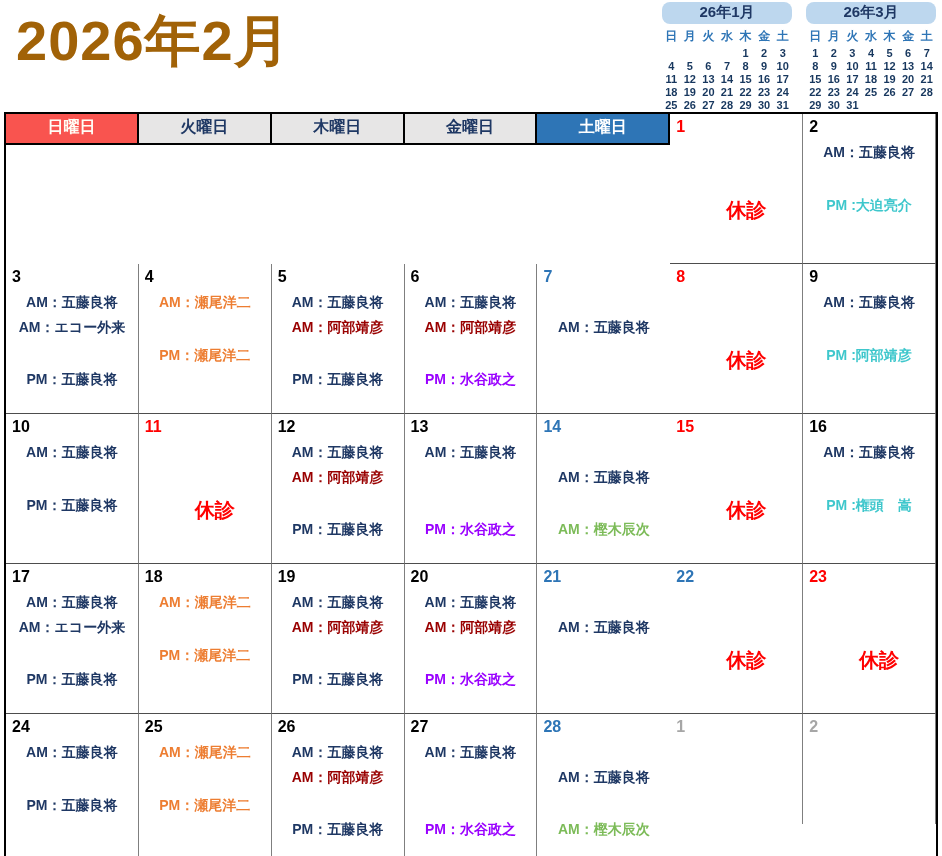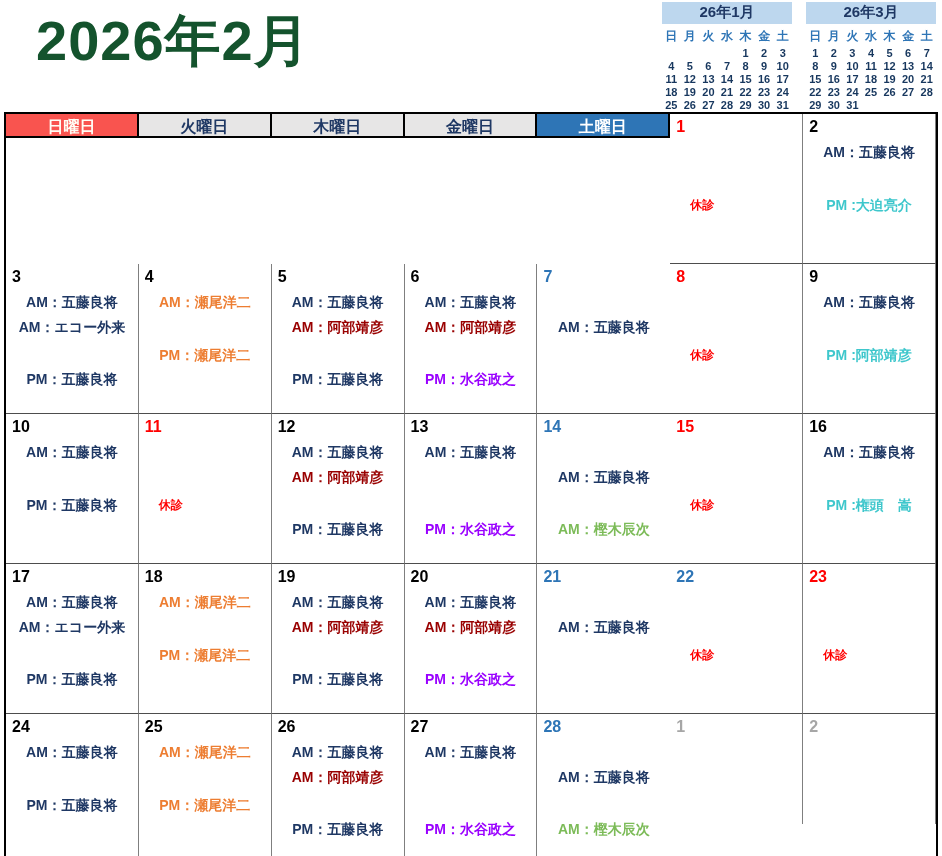--- a/index.html
+++ b/index.html
@@ -3,49 +3,49 @@
 <meta charset="utf-8">
 <style>
   * { margin:0; padding:0; box-sizing:border-box; }
   html,body { background:#fff; }
   body { width:942px; height:856px; position:relative; overflow:hidden;
          font-family:"Liberation Sans","DejaVu Sans",sans-serif; }
 
   .page { position:absolute; inset:0; }
 
   h1.title { position:absolute; left:16px; top:4px; font-size:56px; font-weight:bold;
-             color:#14532d; letter-spacing:1px;margin-left:20px; }
+             color:#a16207; letter-spacing:1px; }
 
   
   .minis { position:absolute; top:2px; right:6px; display:flex; gap:14px; }
   .mini { width:130px; }
   .mini-title { background:#BDD7EE; color:#1F3864; font-weight:bold; font-size:15px;
-                text-align:center; padding:1px 0 2px; }
+                text-align:center; padding:1px 0 2px;border-radius:8px; }
   .mini-grid { display:grid; grid-template-columns:repeat(7,1fr); margin-top:3px; }
   .mini-wd { color:#2E75B6; font-weight:bold; font-size:12px; text-align:center; padding:1px 0 2px; }
   .mini-day { color:#17375E; font-weight:bold; font-size:11px; text-align:center; line-height:13px; }
 
   
   .cal { position:absolute; left:4px; top:112px; width:934px; border:2px solid #000;
          display:grid; grid-template-columns:repeat(7,1fr); background:#fff; }
-  .hd { height:24px; line-height:26px; text-align:center; font-weight:bold; font-size:16px;
+  .hd { height:31px; line-height:26px; text-align:center; font-weight:bold; font-size:16px;
         color:#1F3864; background:#E7E6E6; border-right:2px solid #000; border-bottom:2px solid #000; }
   .hd:last-of-type { border-right:none; }
   .hd-sun { background:#F9544F; color:#FFFDF5; }
   .hd-sat { background:#2E75B6; color:#FFFFFF; }
 
   .cell { position:relative; height:150px; border-right:1px solid #7F7F7F;
           border-bottom:1px solid #4d4d4d; background:#fff; }
   .cell.c7 { border-right:none; }
   .daynum { position:absolute; top:4px; left:6px; font-size:16px; font-weight:bold; }
   .entry { position:absolute; left:0; width:100%; text-align:center; font-size:14px;
            font-weight:bold; white-space:nowrap; }
   .s1 { top:30px; } .s2 { top:55px; } .s3 { top:83px; } .s4 { top:107px; }
-  .closed { position:absolute; top:83px; left:0; width:100%; text-align:left;
-            font-size:12px; font-weight:bold;padding-left:20px; }
+  .closed { position:absolute; top:83px; left:0; width:100%; text-align:center;
+            font-size:20px; font-weight:bold;padding-left:20px; }
 
   .fcell { position:relative; height:110px; border-right:1px solid #7F7F7F; border-bottom:none; }
   .fcell.memo { grid-column: 3 / 8; border-right:none; }
   .fnum { position:absolute; top:4px; left:6px; font-size:16px; font-weight:bold; }
   .memo-label { position:absolute; top:2px; left:6px; font-size:14px; }
 </style>
 </head>
 <body>
 
 <div class="page">

